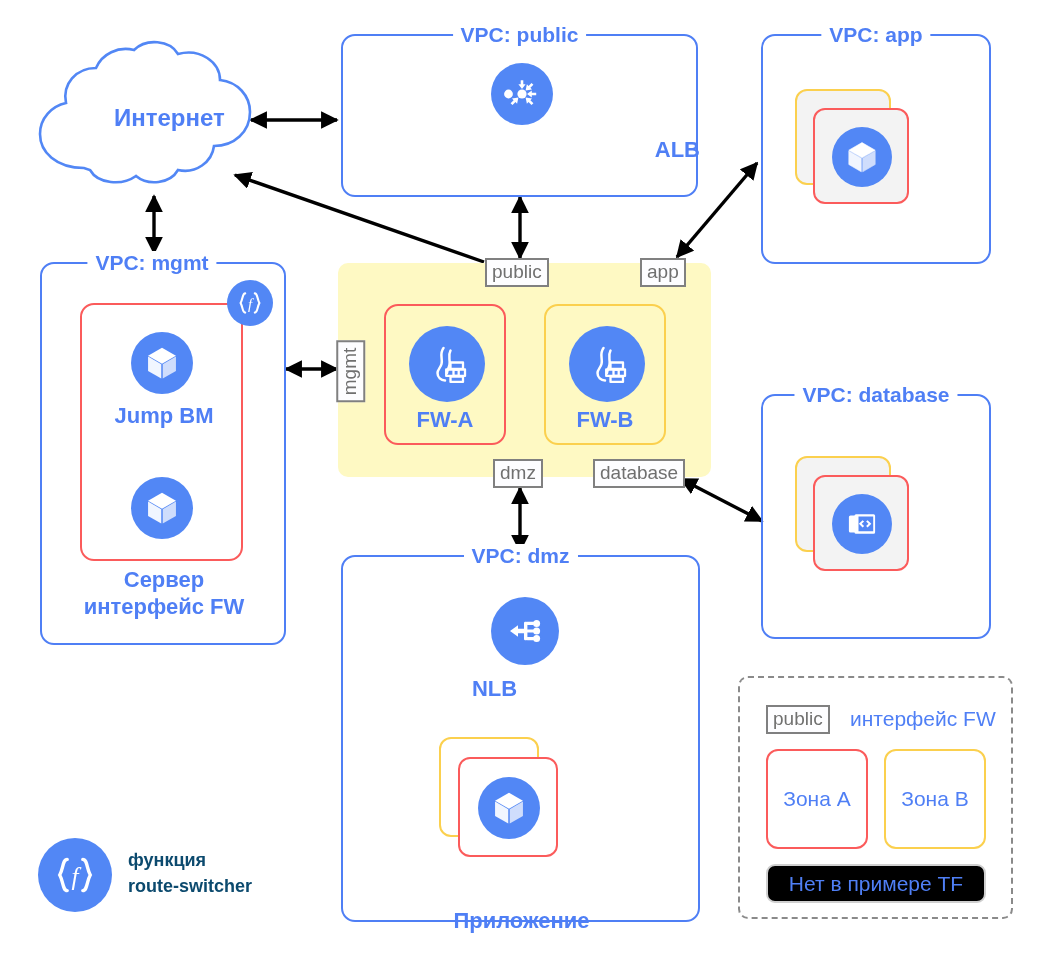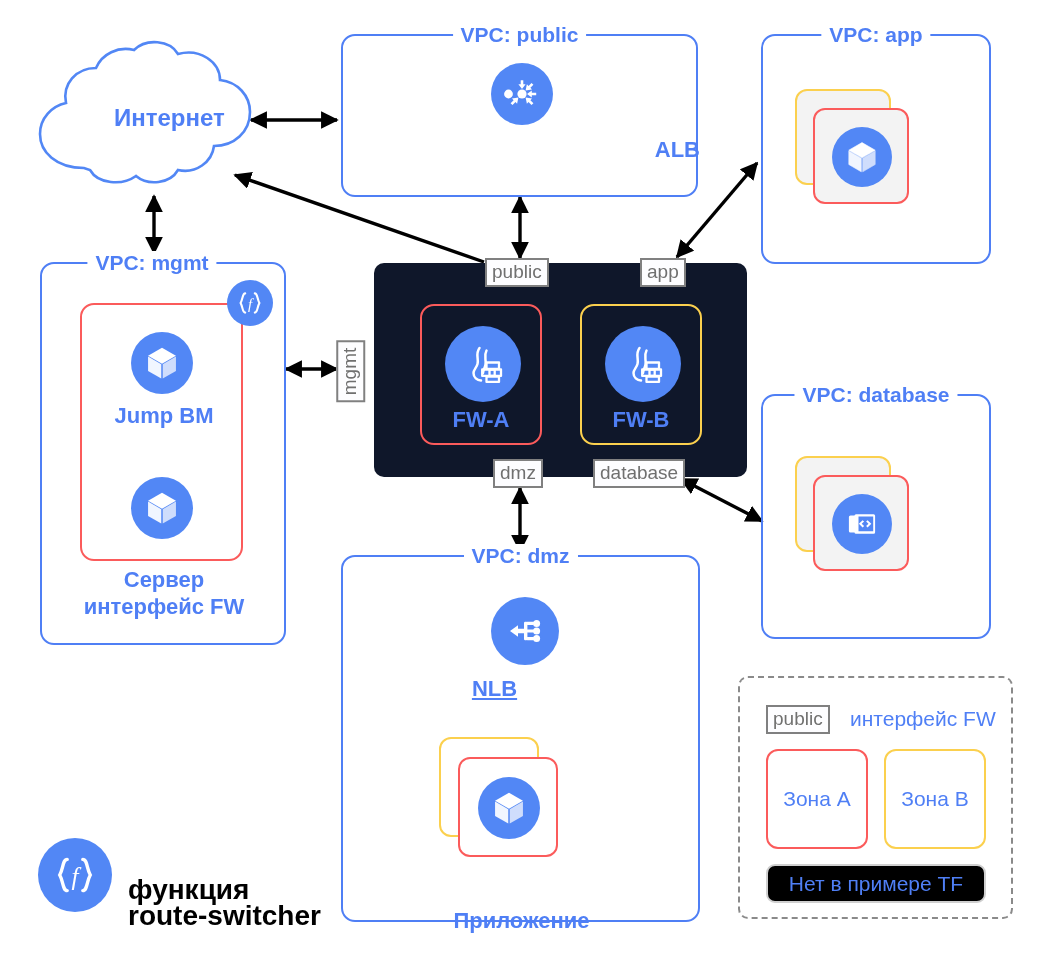--- a/index.html
+++ b/index.html
@@ -45,23 +45,22 @@
     padding: 0 8px;
     color: #4F7FF5;
     font-weight: bold;
     font-size: 21px;
     white-space: nowrap;
     line-height: 24px;
   }
 
   
   .fw-panel {
-    background: #0f172a;
+    background: #fef9c3;
     border-radius: 10px;
-    margin-left: 36px;
   }
 
   
   .zone-card {
     border-radius: 14px;
     background: transparent;
   }
   .zone-a { border: 2.5px solid #FB5B5B; }
   .zone-b { border: 2.5px solid #FBD04E; }
 
@@ -119,26 +118,25 @@
     color: #4F7FF5;
     font-weight: bold;
     font-size: 24px;
     white-space: nowrap;
     margin-left: 28px;
   }
 
   
   .rs-legend-text {
     position: absolute;
-    color: #000000;
+    color: #0c4a6e;
     font-weight: bold;
-    font-size: 28px;
+    font-size: 18px;
     line-height: 26px;
     white-space: pre-line;
-    margin-top: 30px;
   }
 
   
   .legend-box {
     border: 2.5px dashed #8A8A8A;
     border-radius: 10px;
     background: #ffffff;
   }
   .legend-iface-text {
     position: absolute;
@@ -380,21 +378,21 @@
 
           <rect x="23" y="12.8" width="8.4" height="3.2" rx="1.4"></rect>
           <rect x="23" y="20.4" width="8.4" height="3.2" rx="1.4"></rect>
           <rect x="23" y="28" width="8.4" height="3.2" rx="1.4"></rect>
           <circle cx="33.6" cy="14.4" r="3.5"></circle>
           <circle cx="33.6" cy="22" r="3.5"></circle>
           <circle cx="33.6" cy="29.6" r="3.5"></circle>
         </g>
       </svg>
     </div>
-    <div class="node-label" style="left:0; top:118px; width:303px;text-decoration:underline;">NLB</div>
+    <div class="node-label" style="left:0; top:118px; width:303px;">NLB</div>
 
     <div class="abs stack-back stack-white" style="left:96px; top:180px; width:100px; height:100px;"></div>
     <div class="abs stack-front stack-white" style="left:115px; top:200px; width:100px; height:100px;">
       <div class="abs icon-circle" style="left:18px; top:18px; width:62px; height:62px;">
         <svg width="38" height="38" viewBox="0 0 36 36">
           <g>
             <path d="M18 3.6 L31.2 11.2 L18 18.8 L4.8 11.2 Z" fill="#ffffff"></path>
             <path d="M4.8 11.9 L17.3 19.2 L17.3 32.8 L4.8 25.5 Z" fill="#ffffff" opacity="0.92"></path>
             <path d="M18.7 19.2 L31.2 11.9 L31.2 25.5 L18.7 32.8 Z" fill="#ffffff" opacity="0.72"></path>
           </g>

